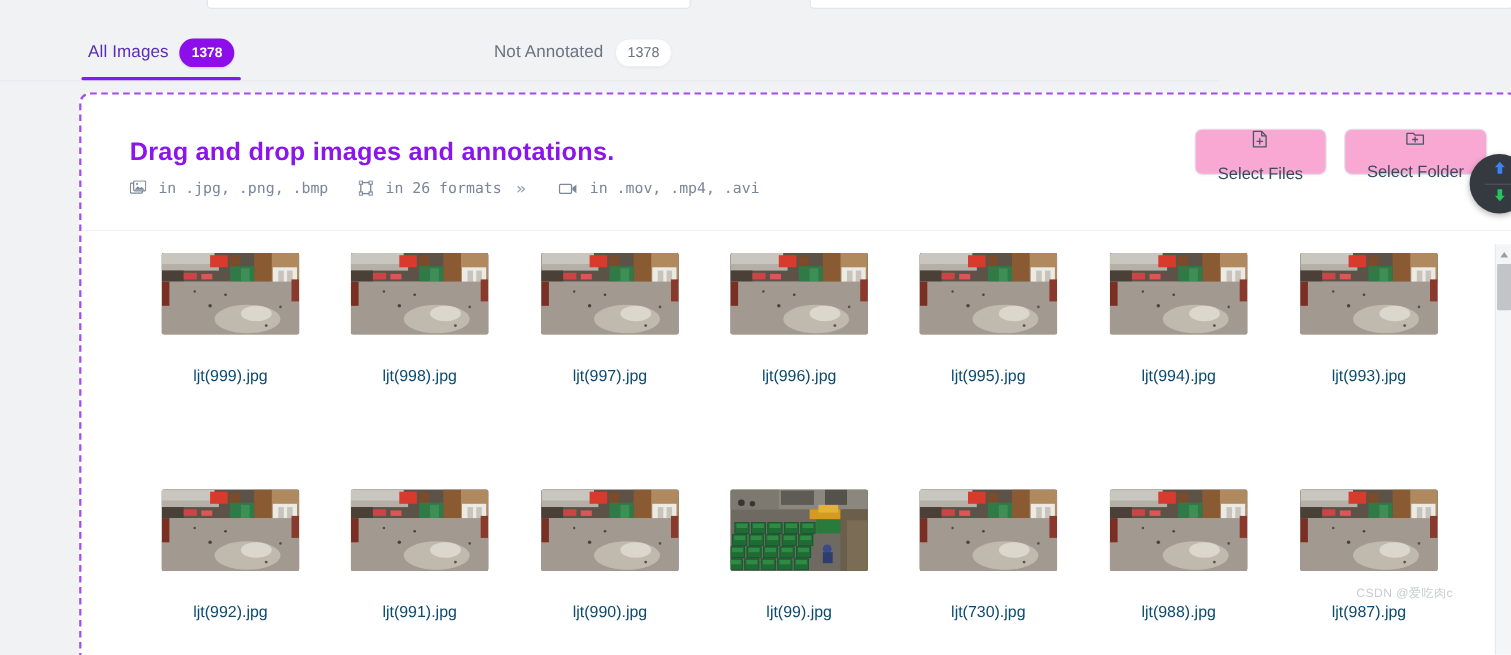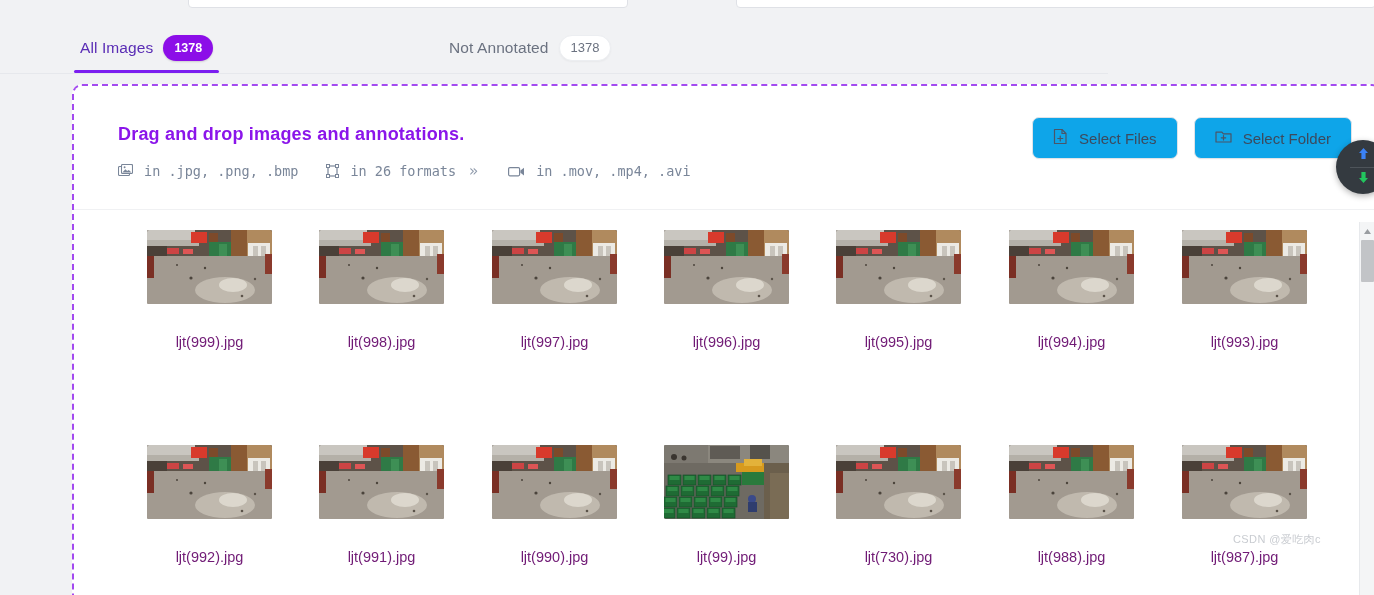--- a/index.html
+++ b/index.html
@@ -59,53 +59,54 @@
     position: absolute; top: 84px; left: 72px;
     width: 1310px; height: 560px;
     background: #ffffff;
     border: 2px dashed #a34af0;
     border-radius: 10px;
     overflow: hidden;
   }
   .dz-header { position: relative; height: 124px; border-bottom: 1px solid #f0f1f3; }
   .dz-title {
     position: absolute; left: 44px; top: 38px;
-    font-size: 18px; font-weight: bold; color: #8b15ea; letter-spacing: .2px;
+    font-size: 23px; font-weight: bold; color: #8b15ea; letter-spacing: .2px;
   }
   .dz-formats {
     position: absolute; left: 44px; top: 76px;
     display: flex; align-items: center; gap: 8px;
     font-family: "DejaVu Sans Mono", monospace;
     font-size: 13.5px; color: #7a8699;
   }
   .dz-formats .grp { display: flex; align-items: center; gap: 11px; }
   .dz-formats .gap { width: 12px; }
   .fmt-icon { display: block; }
   .chev { color: #8f9aab; font-size: 15px; padding: 0 2px; }
 
   .dz-actions { position: absolute; right: 28px; top: 31px; display: flex; gap: 16px; }
   .btn {
     height: 42px; padding: 0 20px;
     display: flex; align-items: center; gap: 11px;
-    background: #0ea5e9; border: 1px solid #dfe3e8; border-radius: 7px;
+    background: #f9a8d4; border: 1px solid #dfe3e8; border-radius: 7px;
     font-size: 15px; color: #3c4a5e; cursor: pointer;
     box-shadow: 0 1px 1px rgba(0,0,0,.02);
+    flex-direction: column;
   }
 
   
   .grid-area { position: relative; padding: 20px 0 0 0; }
   .row { position: relative; height: 215px; }
   .cell { position: absolute; top: 0; width: 125px; text-align: center; }
   .thumb {
     width: 125px; height: 74px; border-radius: 2px;
     overflow: hidden; margin: 0 auto; display: block;
     background: #8a8178;
   }
   .thumb svg { display: block; }
-  .fname { margin-top: 30px; font-size: 14.5px; color: #701a75; white-space: nowrap; }
+  .fname { margin-top: 30px; font-size: 14.5px; color: #0c4a6e; white-space: nowrap; }
 
   
   .scrollbar {
     position: absolute; top: 222px; right: 0; width: 15px; height: 373px;
     background: #f4f5f6; border-left: 1px solid #e7e9ec;
   }
   .sb-up {
     position: absolute; top: 2px; left: 0; width: 15px; height: 14px;
     display: flex; align-items: center; justify-content: center;
   }

